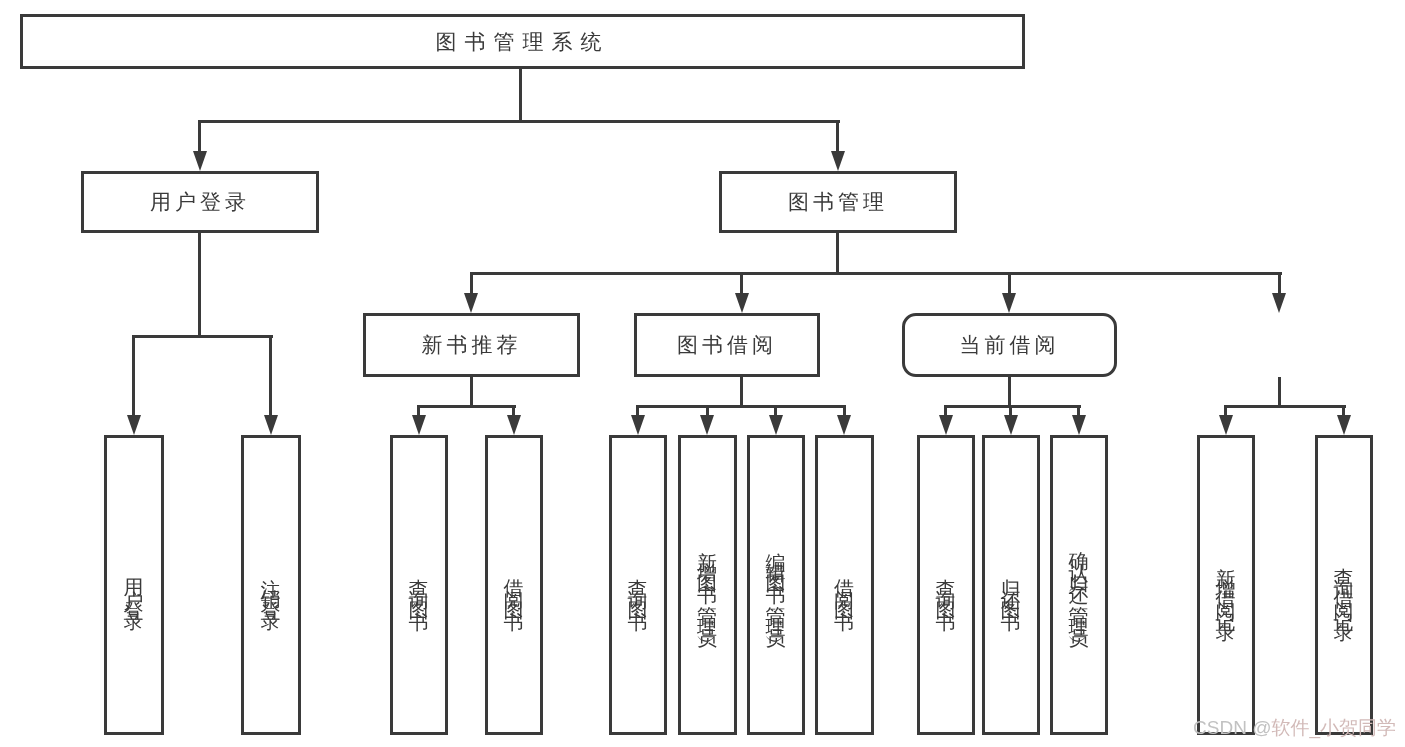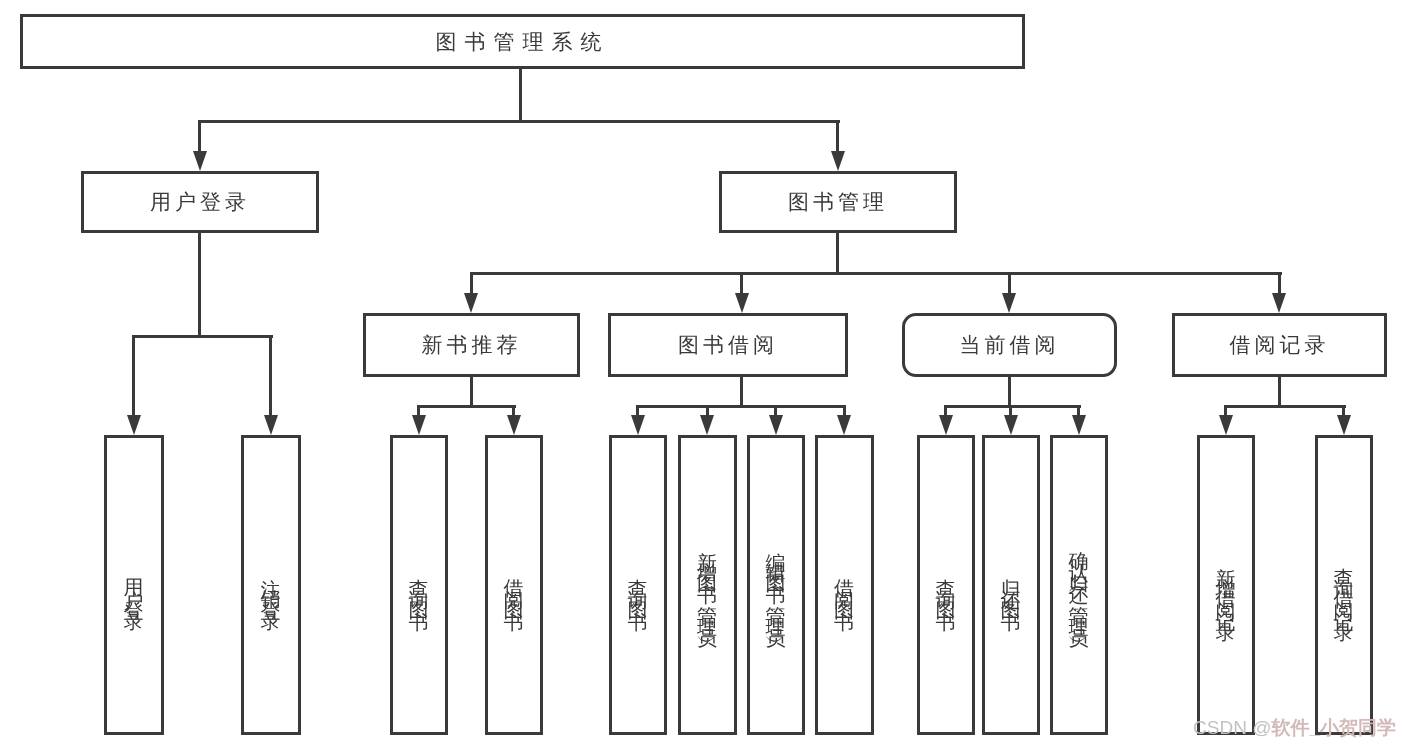--- a/index.html
+++ b/index.html
@@ -36,36 +36,35 @@
     border-top:20px solid #3a3a3a;
   }
   .watermark{
     position:absolute;
     left:1186px;top:716px;width:210px;
     font-size:19px;line-height:24px;
     text-align:right;white-space:nowrap;
     pointer-events:none;
   }
   .wm-prefix{color:#c2c2c2;}
-  .wm-name{color:#d2bab8;font-weight:bold;}
+  .wm-name{color:#d2bab8;}
 </style>
 </head>
 <body>
 
 <div class="canvas">
 
   <div class="box hbox rootbox" style="left:20px;top:14px;width:1005px;height:55px;">图书管理系统</div>
 
   <div class="box hbox" style="left:81px;top:171px;width:238px;height:62px;">用户登录</div>
   <div class="box hbox" style="left:363px;top:313px;width:217px;height:64px;">新书推荐</div>
 
   <div class="box hbox" style="left:719px;top:171px;width:238px;height:62px;">图书管理</div>
-  <div class="box hbox" style="left:608px;top:313px;width:240px;height:64px;">图书借阅</div>
+  <div class="box hbox" style="left:634px;top:313px;width:186px;height:64px;">图书借阅</div>
   <div class="box hbox" style="left:902px;top:313px;width:215px;height:64px;border-radius:14px;">当前借阅</div>
-  <div class="box hbox" style="left:1172px;top:313px;width:215px;height:64px;">借阅记录</div>
 
   <div class="box vbox" style="left:104px;top:435px;width:60px;height:300px;">用户登录</div>
   <div class="box vbox" style="left:241px;top:435px;width:60px;height:300px;">注销登录</div>
 
   <div class="box vbox" style="left:390px;top:435px;width:58px;height:300px;">查询图书</div>
   <div class="box vbox" style="left:485px;top:435px;width:58px;height:300px;">借阅图书</div>
 
   <div class="box vbox" style="left:609px;top:435px;width:58px;height:300px;">查询图书</div>
   <div class="box vbox" style="left:678px;top:435px;width:59px;height:300px;">新增图书（管理员）</div>
   <div class="box vbox" style="left:747px;top:435px;width:58px;height:300px;">编辑图书（管理员）</div>

